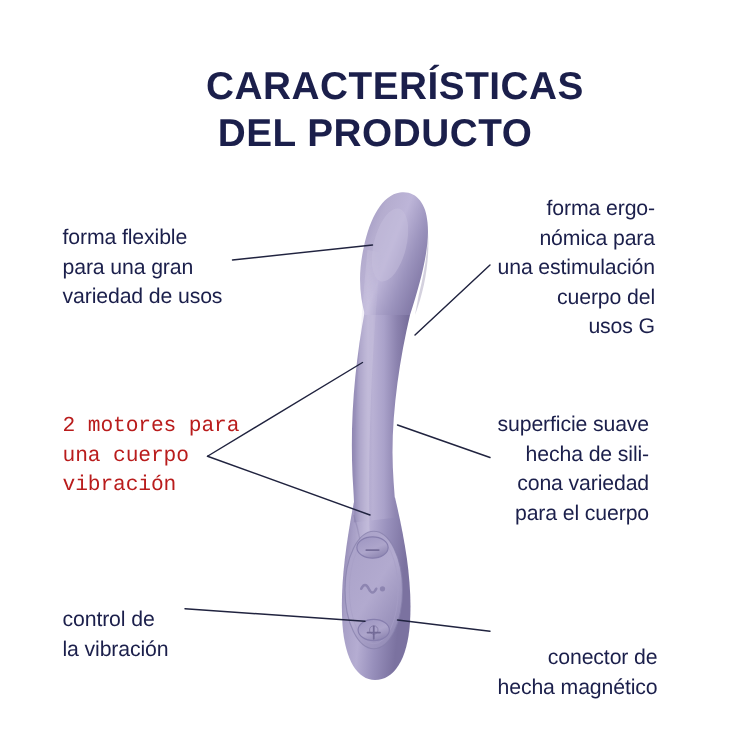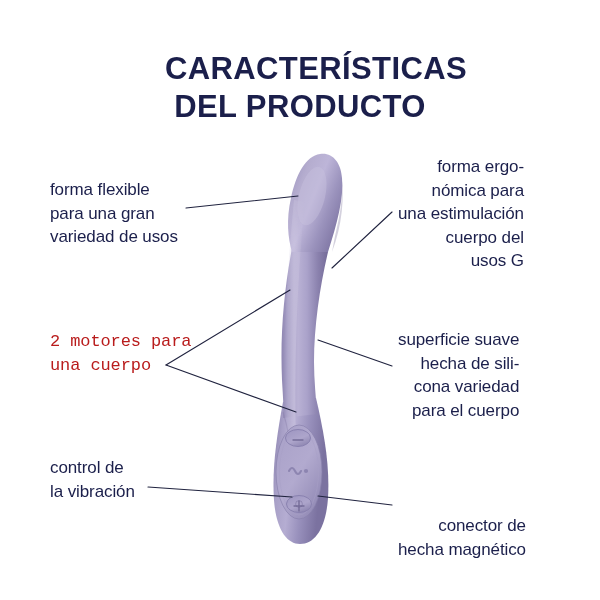--- a/index.html
+++ b/index.html
@@ -48,21 +48,21 @@
     line-height: 23.5px;
     letter-spacing: -0.1px;
   }
   .label.left  { text-align: left; }
   .label.right { text-align: right; }
   .label span { display: block; white-space: nowrap; }
 
   
   #label-flexible      { left: 50px;  top: 178px; }
   #label-motors        { left: 50px;  top: 330px; }
-  #label-control       { left: 50px;  top: 456px; }
+  #label-control       { left: 50px;  top: 484px; }
   #label-ergonomic     { left: 398px; top: 155px; }
   #label-surface       { left: 398px; top: 328px; }
   #label-connector     { left: 398px; top: 514px; }
 
   
   #leaders {
     position: absolute;
     left: 0; top: 0;
     width: 600px; height: 600px;
     pointer-events: none;
@@ -228,20 +228,21 @@
 
   <div class="label left" id="label-flexible" style="color: rgb(27, 31, 75);">
     <span>forma flexible</span>
     <span>para una gran</span>
     <span>variedad de usos</span>
   </div>
 
   <div class="label left" id="label-motors" style="color: #b91c1c; font-family: Liberation Mono, monospace;">
     <span>2 motores para</span>
     <span>una cuerpo</span>
+    <span>vibración</span>
   </div>
 
   <div class="label left" id="label-control" style="color: rgb(27, 31, 75);">
     <span>control de</span>
     <span>la vibración</span>
   </div>
 
   <div class="label right" id="label-ergonomic" style="color: rgb(27, 31, 75);">
     <span>forma ergo-</span>
     <span>nómica para</span>

